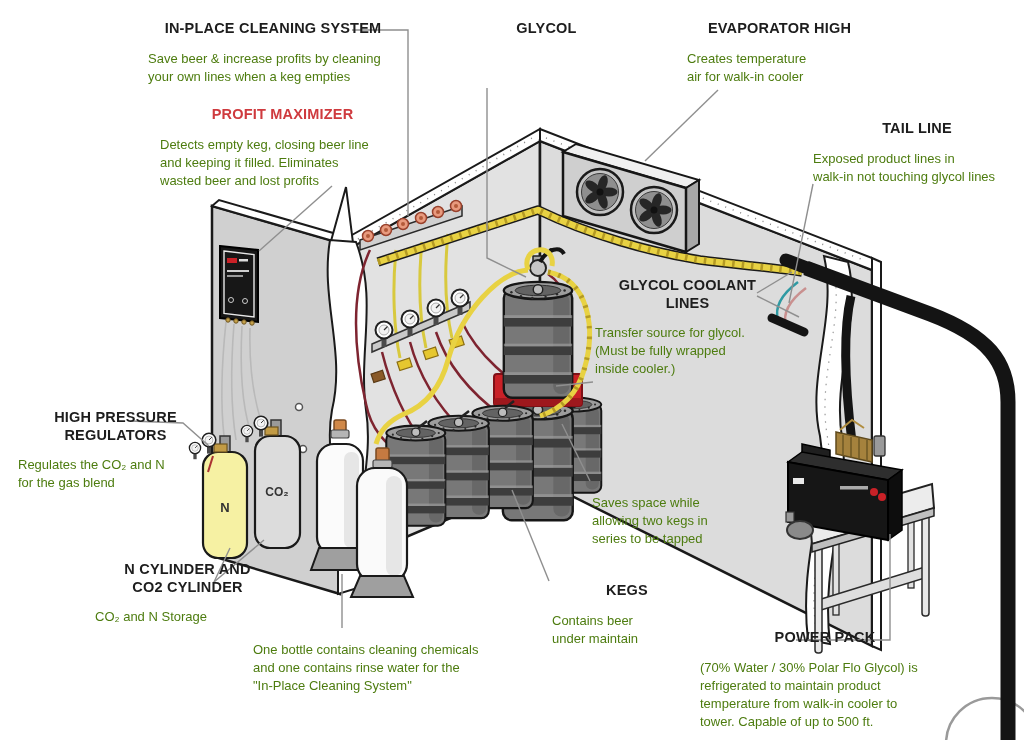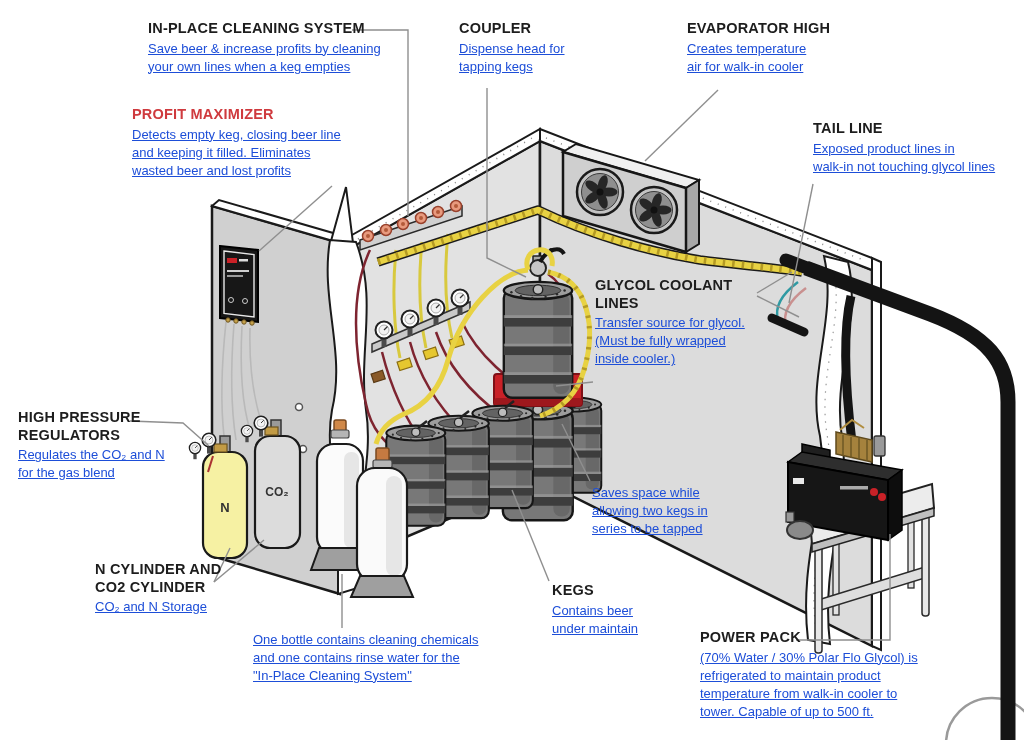--- a/index.html
+++ b/index.html
@@ -1,25 +1,25 @@
 <!DOCTYPE html>
 <html><head>
 <meta charset="utf-8">
 <style>
   html,body{margin:0;padding:0;background:#fff;}
   #stage{position:relative;width:1024px;height:740px;background:#ffffff;overflow:hidden;
          font-family:"Liberation Sans",sans-serif;}
   #art{position:absolute;left:0;top:0;}
   .lbl{position:absolute;z-index:5;}
   .lbl h3{margin:0;font:bold 14.5px/1.22 "Liberation Sans",sans-serif;color:#1d1d1d;
-          letter-spacing:.2px;white-space:pre-line;}
+          letter-spacing:.2px;white-space:pre-line;text-align:center;}
   .lbl.red h3{color:#cf3a3e;}
-  .lbl p{margin:2px 0 0;font:13px/1.38 "Liberation Sans",sans-serif;color:#1d4ed8;white-space:pre-line;text-decoration:underline;}
+  .lbl p{margin:12px 0 0;font:13px/1.38 "Liberation Sans",sans-serif;color:#4d7c0f;white-space:pre-line;}
   #lbl-in-place {left:148px;top:20px;width:250px}
-  #lbl-profit   {left:132px;top:106px;width:245px}
+  #lbl-profit   {left:160px;top:106px;width:245px}
   #lbl-coupler  {left:459px;top:20px;width:175px}
   #lbl-evaporator{left:687px;top:20px;width:185px}
   #lbl-tail     {left:813px;top:120px;width:208px}
   #lbl-glycol   {left:595px;top:277px;width:185px}
   #lbl-beer     {left:597px;top:369px;width:195px}
   #lbl-hp       {left:18px;top:409px;width:195px}
   #lbl-stacker  {left:592px;top:482px;width:175px}
   #lbl-kegs     {left:552px;top:582px;width:150px}
   #lbl-ncyl     {left:95px;top:561px;width:185px}
   #lbl-liter    {left:253px;top:629px;width:275px}
@@ -303,23 +303,21 @@
   <p>Save beer &amp; increase profits by cleaning
 your own lines when a keg empties</p>
 </div>
 <div class="lbl red" id="lbl-profit">
   <h3>PROFIT MAXIMIZER</h3>
   <p>Detects empty keg, closing beer line
 and keeping it filled. Eliminates
 wasted beer and lost profits</p>
 </div>
 <div class="lbl" id="lbl-coupler">
-  <h3>COUPLER</h3>
-  <p>Dispense head for
-tapping kegs</p>
+  <h3>GLYCOL</h3>
 </div>
 <div class="lbl" id="lbl-evaporator">
   <h3>EVAPORATOR HIGH</h3>
   <p>Creates temperature
 air for walk-in cooler</p>
 </div>
 <div class="lbl" id="lbl-tail">
   <h3>TAIL LINE</h3>
   <p>Exposed product lines in
 walk-in not touching glycol lines</p>

